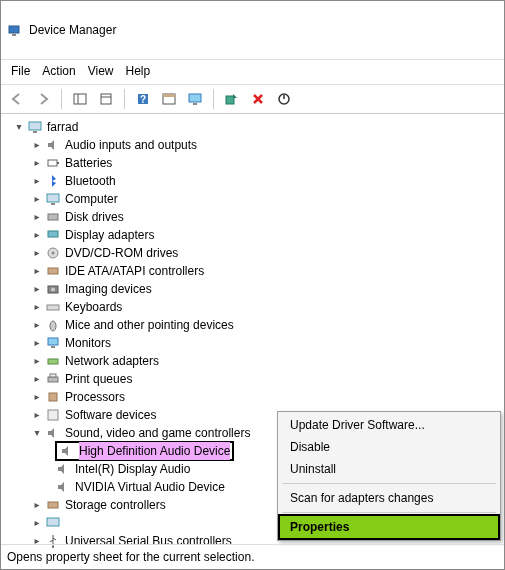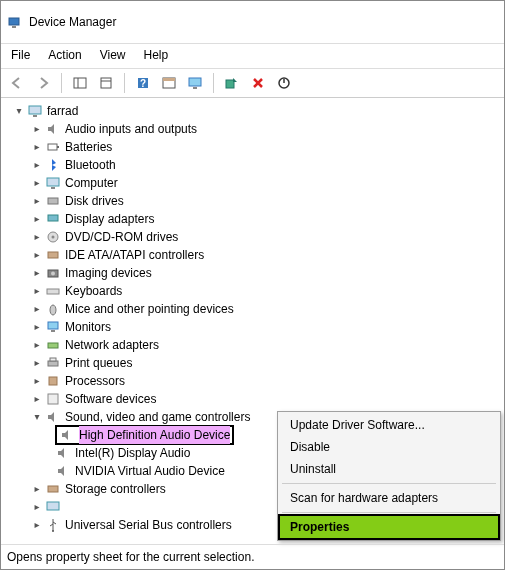--- a/index.html
+++ b/index.html
@@ -12,32 +12,32 @@
     height: 570px;
     overflow: hidden;
     border: 1px solid #888;
     box-sizing: border-box;
     position: relative;
   }
   .titlebar {
     display: flex;
     align-items: center;
     height: 26px;
-    padding: 8px 6px;
+    padding: 16px 6px;
     border-bottom: 1px solid #ddd;
     gap: 6px;
   }
   .titlebar .app-icon {
     width: 16px; height: 16px;
     display:flex;align-items:center;justify-content:center;
   }
   .title-text { font-size: 12px; }
   .menubar {
     display: flex;
-    gap: 18px;
+    gap: 12px;
     padding: 2px 10px 4px 10px;
     border-bottom: 1px solid #ddd;
     height: 18px;
     align-items:center;
   }
   .menubar span { cursor: default; }
   .toolbar {
     display: flex;
     align-items: center;
     height: 28px;
@@ -426,20 +426,20 @@
       </span>
       <span>Universal Serial Bus controllers</span>
     </div>
 </div>
 
 <div class="context-menu">
   <div class="cm-item">Update Driver Software...</div>
   <div class="cm-item">Disable</div>
   <div class="cm-item">Uninstall</div>
   <div class="cm-sep"></div>
-  <div class="cm-item">Scan for hardware adapters</div>
+  <div class="cm-item">Scan for adapters changes</div>
   <div class="cm-sep"></div>
   <div class="cm-hl">Properties</div>
 </div>
 
 <div class="statusbar">
   <span>Opens property sheet for the current selection.</span>
 </div>
 
 </body></html>

